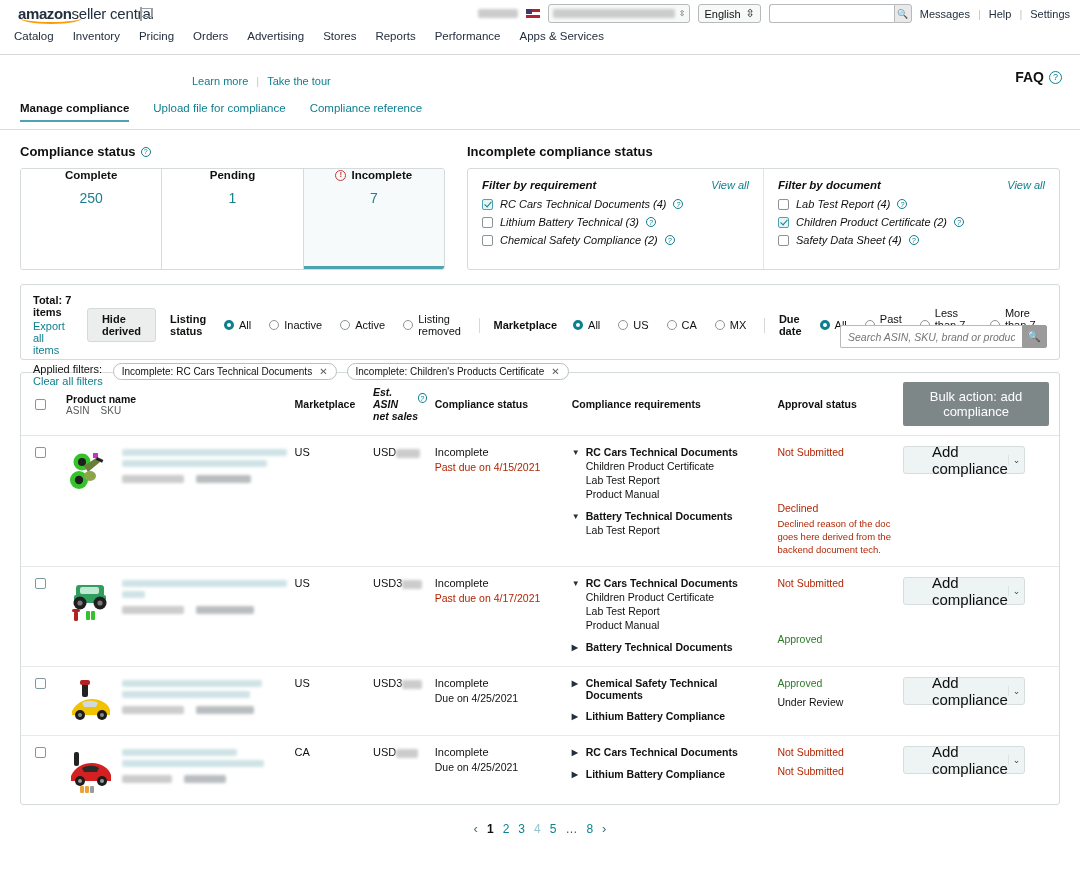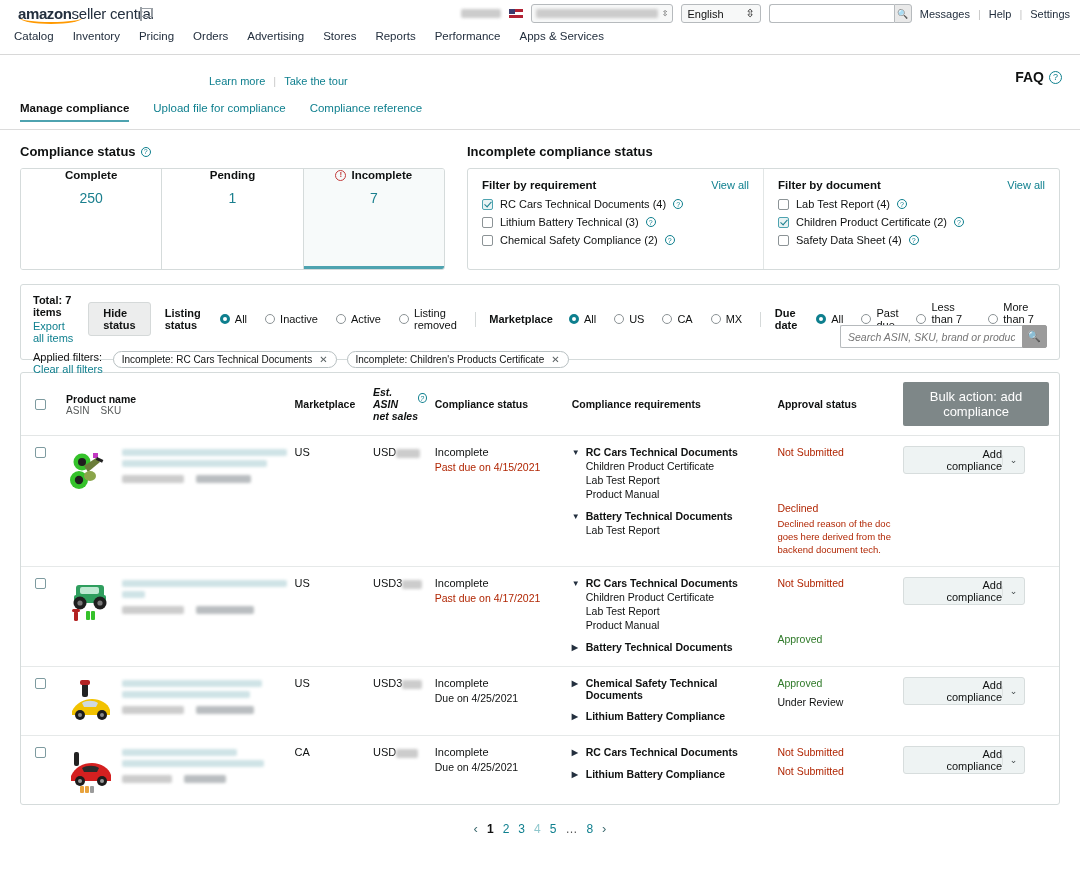--- a/index.html
+++ b/index.html
@@ -27,35 +27,35 @@
   .flag-icon:before { content:""; position:absolute; left:0; top:0; width:1.5px; height:14px; background:#9aa0a6; }
   .flag-icon:after { content:""; position:absolute; left:1.5px; top:0.5px; width:10px; height:7px;
       border:1.5px solid #9aa0a6; border-left:none; }
   .topright { position:absolute; right:10px; top:4px; display:flex; align-items:center; gap:8px; font-size:11px; }
   .usflag { width:14px; height:9px; background:linear-gradient(#b22234 0 33%, #ffffff 33% 66%, #b22234 66%); position:relative; }
   .usflag:before { content:""; position:absolute; left:0; top:0; width:6px; height:5px; background:#3c3b6e; }
   .sel-box { height:19px; border:1px solid #b6babd; border-radius:3px; background:#f7f8f8;
       display:flex; align-items:center; padding:0 4px; gap:4px; }
   .sel-box .caret { font-size:8px; color:#555; line-height:1; }
   .lang-box { height:19px; border:1px solid #b6babd; border-radius:3px; background:#f7f8f8;
-      display:flex; align-items:center; padding:0 5px; gap:22px; font-size:11px; color:#111; }
+      display:flex; align-items:center; padding:0 5px; gap:5px; font-size:11px; color:#111; }
   .srchwrap { display:flex; height:19px; }
   .srchwrap input { width:125px; height:19px; border:1px solid #b6babd; border-right:none;
       border-radius:3px 0 0 3px; font-size:10px; padding:0 4px; outline:none; }
   .srchbtn { width:18px; height:19px; background:#e9e9e9; border:1px solid #b6babd; border-radius:0 3px 3px 0;
       display:flex; align-items:center; justify-content:center; color:#555; font-size:9px; }
   .tr-link { color:#232f3e; text-decoration:none; }
   .tr-sep { color:#c5c5c5; }
   #menu { position:absolute; left:14px; top:30px; display:flex; gap:19px; font-size:11.5px; color:#232f3e; }
   #menu span { cursor:pointer; }
 
   
   #pagehead { height:47px; position:relative; background:#fff; }
   #pagetitle { position:absolute; left:20px; top:10px; font-size:20px; color:#232f3e; font-weight:normal; }
-  .hdr-links { position:absolute; left:209px; top:20px; font-size:11px; color:#0e7f8e; display:flex; gap:8px; align-items:center;}
+  .hdr-links { position:absolute; left:192px; top:20px; font-size:11px; color:#0e7f8e; display:flex; gap:8px; align-items:center;}
   .hdr-links .vsep { color:#c9c9c9; }
   #faq { position:absolute; right:18px; top:14px; font-size:14px; font-weight:bold; color:#0f1111;
       display:flex; align-items:center; gap:5px; }
   .qicon { width:13px; height:13px; border:1.3px solid #0e7f8e; border-radius:50%; color:#0e7f8e;
       font-size:9px; font-weight:normal; display:flex; align-items:center; justify-content:center; line-height:1; }
   .qicon.sm { width:10px; height:10px; font-size:7px; border-width:1px; }
 
   
   #tabs { height:28px; border-bottom:1px solid #dcdcdc; display:flex; gap:24px; padding-left:20px;
       font-size:11.5px; align-items:flex-start; background:#fff; }
@@ -71,21 +71,21 @@
   .card { flex:1; display:flex; flex-direction:column; align-items:center; justify-content:flex-start;
       gap:9px; border-right:1px solid #d5dbdb; background:#fff; position:relative; cursor:pointer; }
   .card:last-child { border-right:none; }
   .card.sel { background:#f7fafa; border-bottom:3px solid #4ea3b0; }
   .card .lbl { font-size:11.5px; font-weight:bold; color:#0f1111; display:flex; align-items:center; gap:5px; }
   .card .num { font-size:14px; color:#1a7f8e; font-weight:normal; }
   .warn-icon { width:11px; height:11px; border:1.3px solid #c23b3b; border-radius:50%; color:#c23b3b;
       font-size:8px; display:flex; align-items:center; justify-content:center; line-height:1; font-weight:bold; }
 
   .filterbox { border:1px solid #d5dbdb; border-radius:3px; height:102px; display:flex; background:#fff; }
-  .fcol { flex:1; padding:10px 14px; }
+  .fcol { flex:1; padding:10px 14px;font-style:italic; }
   .fcol.first { border-right:1px solid #e2e6e6; }
   .fcol-head { display:flex; justify-content:space-between; align-items:center; margin-bottom:7px; }
   .fcol-head .t { font-size:11.5px; font-weight:bold; color:#0f1111; }
   .fcol-head .va { font-size:11px; color:#0e7f8e; cursor:pointer; }
   .frow { display:flex; align-items:center; gap:7px; margin-bottom:6px; font-size:11px; color:#0f1111; }
   .cb { width:11px; height:11px; border:1px solid #8c9396; border-radius:2px; background:#fff; flex:none; }
   .cb.on { background:#e8f3f4; border-color:#4ea3b0; position:relative; }
   .cb.on:after { content:""; position:absolute; left:3px; top:0px; width:3px; height:6px;
       border:solid #1a7f8e; border-width:0 1.6px 1.6px 0; transform:rotate(42deg); }
 
@@ -149,21 +149,21 @@
   .caret-d, .caret-r { color:#232f3e; font-size:8px; line-height:13px; flex:none; width:8px; }
   .reqsub { color:#0f1111; font-size:10.5px; margin-left:14px; line-height:14px; }
   .astat { font-size:10.5px; }
   .st-notsub { color:#b12704; }
   .st-declined { color:#b12704; }
   .st-approved { color:#2f7a29; }
   .st-review { color:#0f1111; }
   .declinedreason { color:#b12704; font-size:9.5px; line-height:13px; margin-top:3px; }
   .addbtn { width:122px; height:28px; background:#eef3f3; border:1px solid #d7dddd; border-radius:3px;
       display:flex; align-items:center; cursor:pointer; }
-  .addbtn .t { flex:1; text-align:right; font-size:11px; color:#0f1111;padding-left:28px; }
+  .addbtn .t { flex:1; text-align:left; font-size:15px; color:#0f1111;padding-left:28px; }
   .addbtn .d { width:22px; text-align:center; border-left:1px solid #dde2e2; color:#40484a; font-size:9px; }
 
   
   #pager { display:flex; justify-content:center; align-items:center; gap:9px; margin-top:16px; font-size:12px; }
   #pager .pg { color:#0e7f8e; cursor:pointer; }
   #pager .pg.cur { color:#111; font-weight:bold; }
   #pager .pg.soft { color:#8fc7cd; }
   #pager .arw { color:#3e6b70; font-size:13px; cursor:pointer; }
   #pager .dots { color:#555; }
 </style>
@@ -303,21 +303,21 @@
     </div>
   </div>
 </div>
 
 <div id="filterbar">
   <div class="fb-line1">
     <div>
       <div class="total">Total: 7 items</div>
       <div class="export">Export all items</div>
     </div>
-    <div class="hidebtn">Hide status</div>
+    <div class="hidebtn">Hide derived</div>
 
     <span class="grp-lbl">Listing status</span>
     <span class="ritem">
       <span class="radio on"></span>
       <span>All</span>
     </span>
     <span class="ritem">
       <span class="radio"></span>
       <span>Inactive</span>
     </span>

